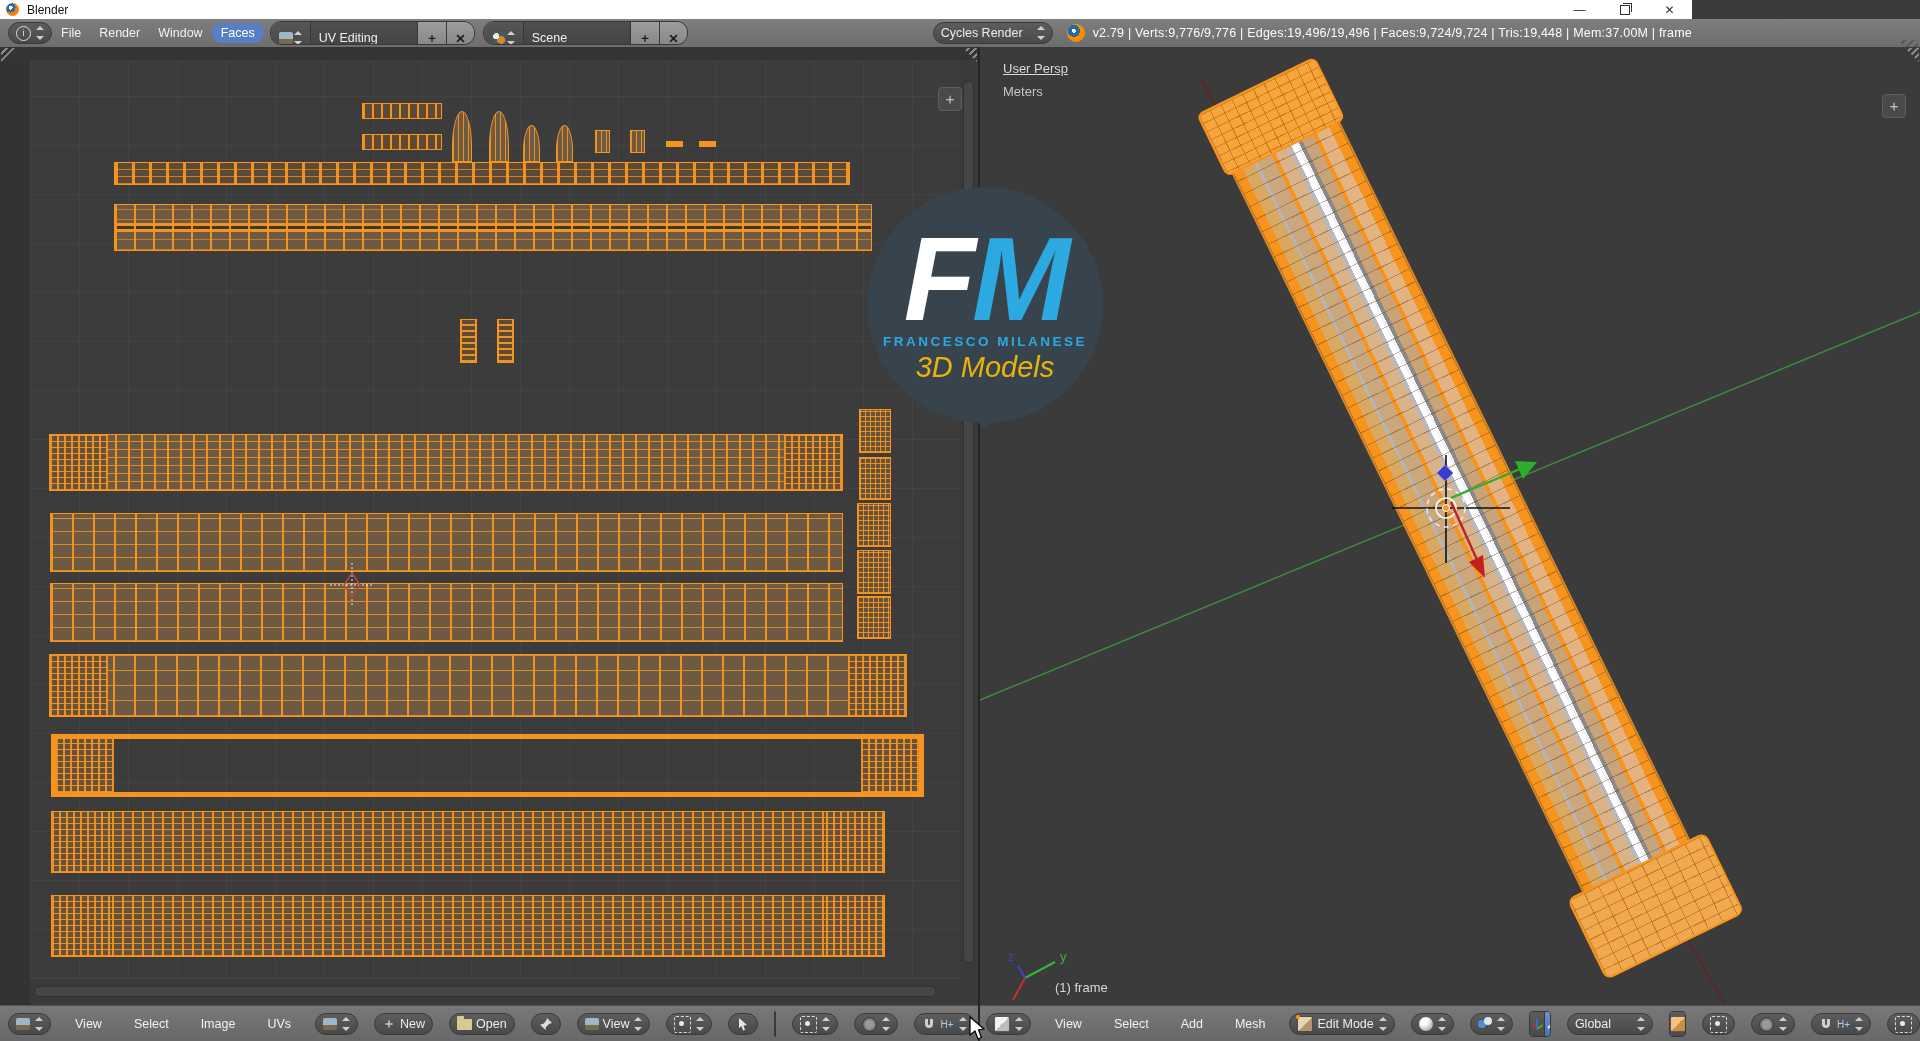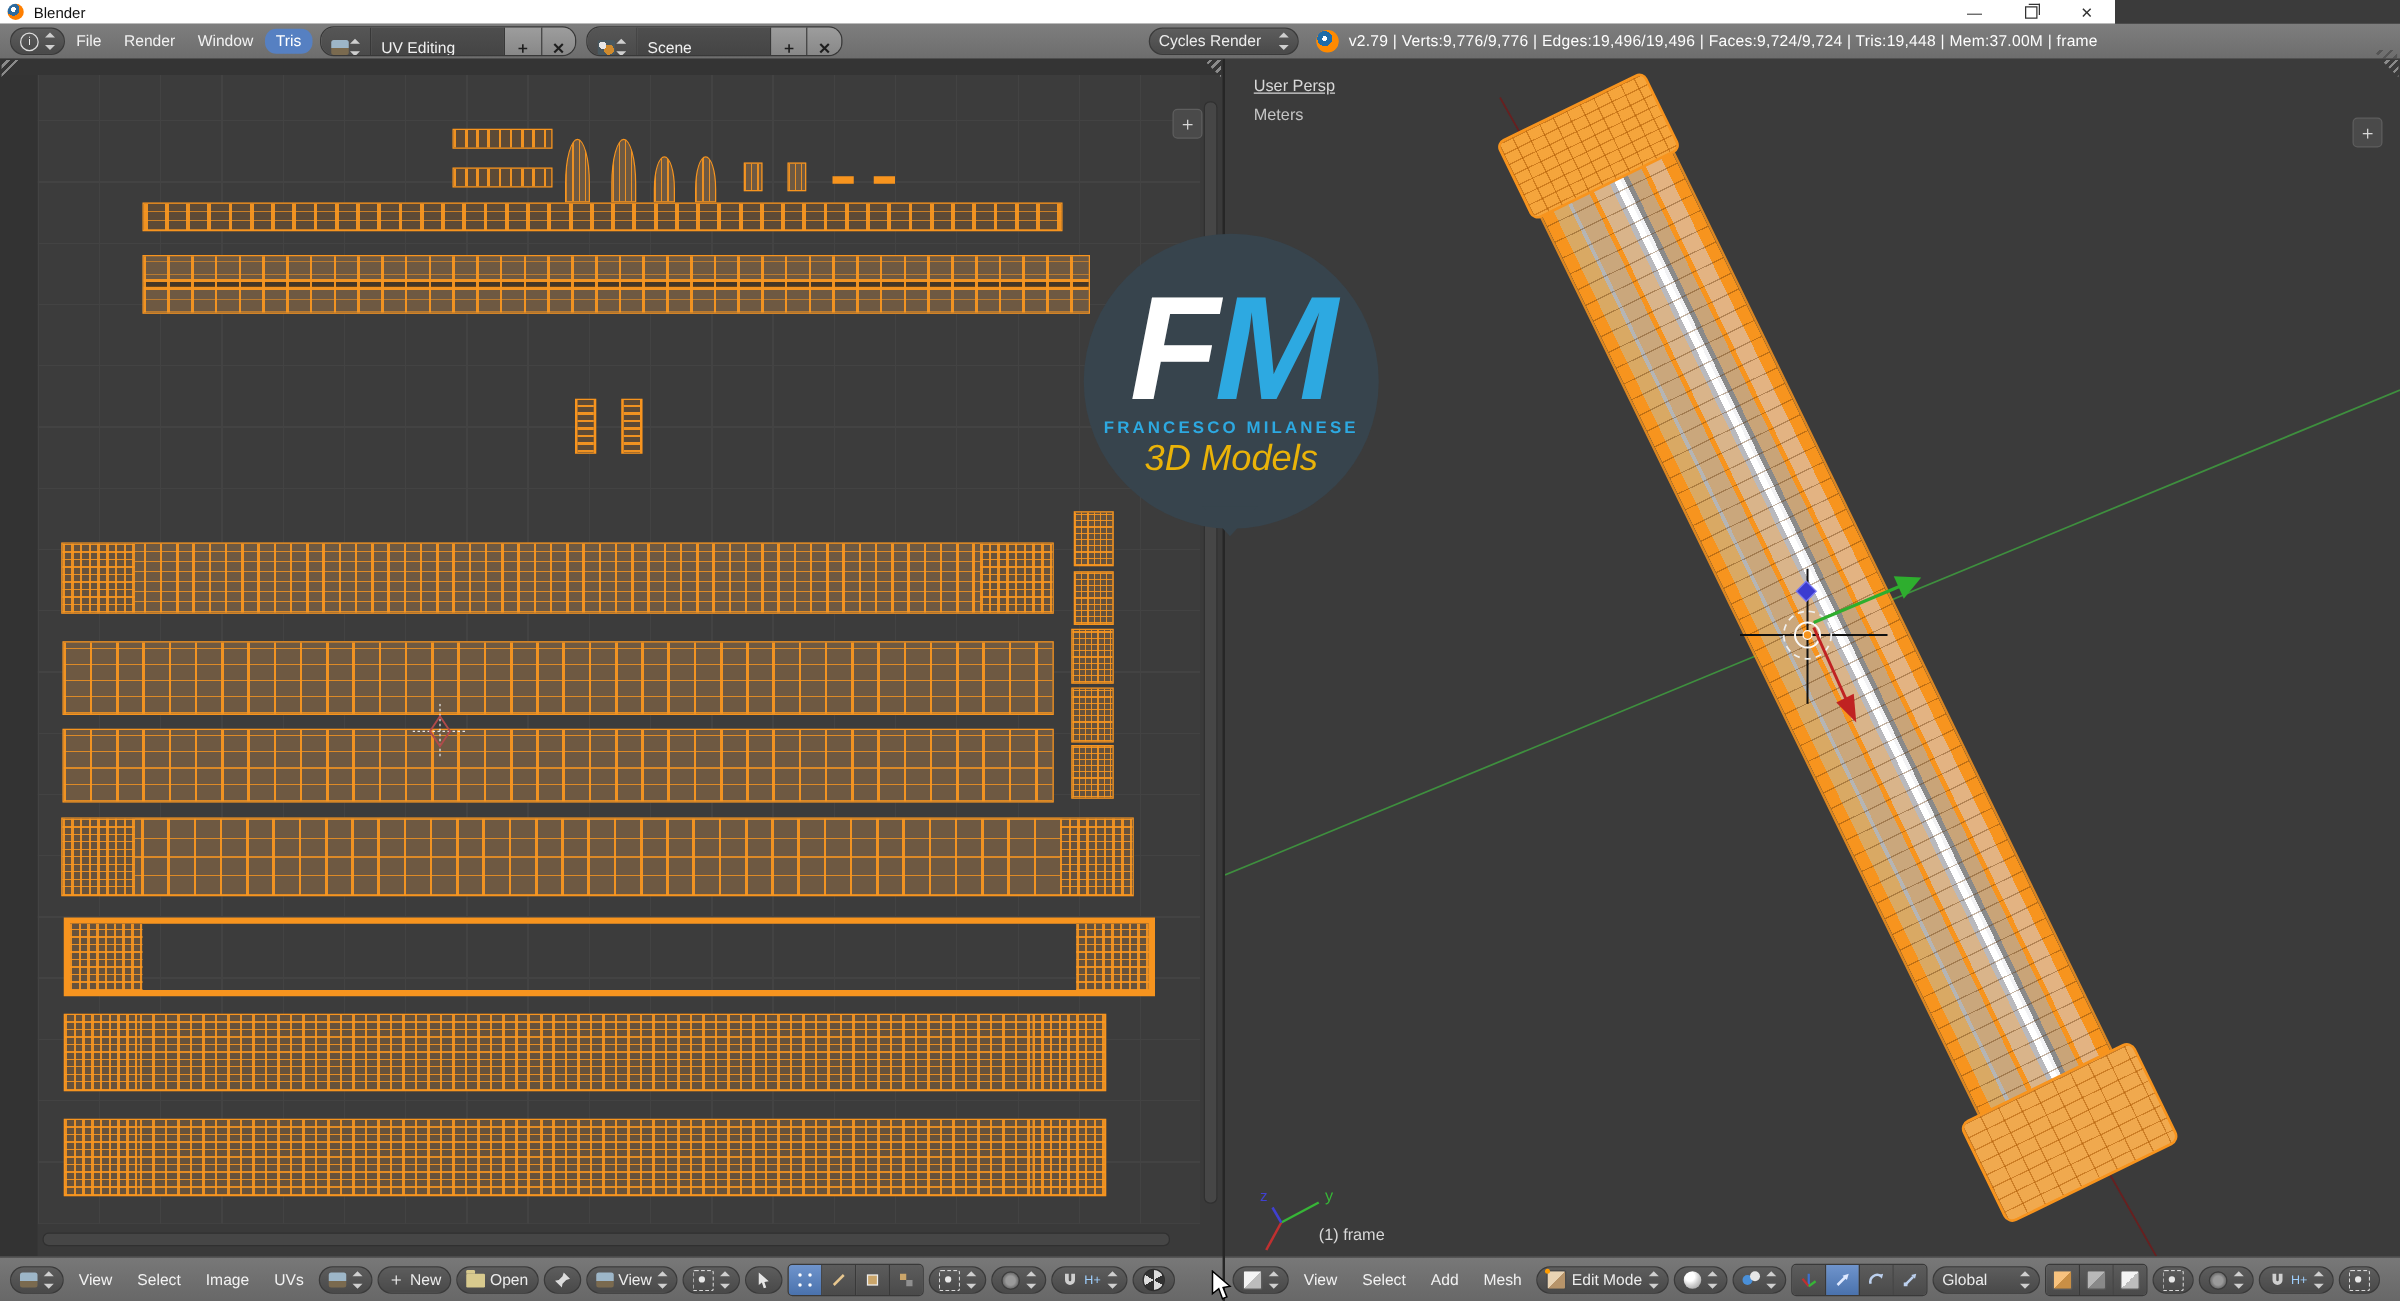--- a/index.html
+++ b/index.html
@@ -84,21 +84,21 @@
     box-shadow:0 0 0 2px rgba(247,148,30,.85);}
   .beam .cap-top{position:absolute;left:-6px;top:-6px;width:66px;height:128px;border-radius:5px;
     background:repeating-linear-gradient(90deg,rgba(170,85,0,.5) 0 1px,transparent 1px 9px),repeating-linear-gradient(0deg,rgba(170,85,0,.5) 0 1px,transparent 1px 12px),#f5a53c;
     box-shadow:0 0 0 2px #f7941e;}
   .beam .cap-bottom{position:absolute;right:-8px;top:-17px;width:86px;height:150px;border-radius:6px;
     background:repeating-linear-gradient(90deg,rgba(170,85,0,.5) 0 1px,transparent 1px 11px),repeating-linear-gradient(0deg,rgba(170,85,0,.5) 0 1px,transparent 1px 16px),#f0a94e;
     box-shadow:0 0 0 2px #f7941e;}
   svg text{font-family:"Liberation Sans",sans-serif;}
   
   .ed-header{position:absolute;top:1005px;height:36px;background:linear-gradient(180deg,#787878,#676767);
-    border-top:1px solid #515151;display:flex;align-items:center;gap:4px;color:#efefef;font-size:12.5px;overflow:hidden;}
+    border-top:1px solid #515151;display:flex;align-items:center;gap:16px;color:#efefef;font-size:12.5px;overflow:hidden;}
   .ed-header .menu-item{padding:0 8px;}
   .tool-group{display:inline-flex;height:24px;border:1px solid #393939;border-radius:4px;overflow:hidden;}
   .tool-group .tbtn{width:26px;display:flex;align-items:center;justify-content:center;background:linear-gradient(180deg,#5c5c5c,#4a4a4a);border-right:1px solid #393939;}
   .tool-group .tbtn:last-child{border-right:none;}
   .tool-group .tbtn.active{background:linear-gradient(180deg,#6f94cc,#4a72ad);}
   .icon14{width:14px;height:14px;display:inline-block;}
   .sphere-icon{width:14px;height:14px;border-radius:50%;background:radial-gradient(circle at 35% 30%,#ffffff 0 28%,#cfcfcf 55%,#8c8c8c 100%);}
   .circle-icon{width:13px;height:13px;border-radius:50%;background:radial-gradient(circle,#9a9a9a 0 40%,#6a6a6a 70%);border:1px solid #3c3c3c;}
   .film-icon{width:16px;height:16px;border-radius:50%;background:conic-gradient(#ddd 0 60deg,#333 60deg 120deg,#ddd 120deg 180deg,#333 180deg 240deg,#ddd 240deg 300deg,#333 300deg 360deg);border:1px solid #2e2e2e;}
   .dotsq-icon{width:15px;height:15px;border:1px dashed #d9d9d9;border-radius:2px;position:relative;}
@@ -143,21 +143,21 @@
   </div>
 
   <div class="infobar">
     <span class="pill" style="margin-left:8px">
       <span style="width:13px;height:13px;border-radius:50%;border:1.5px solid #ddd;display:inline-flex;align-items:center;justify-content:center;font-size:9px;">i</span>
       <span class="ud"></span>
     </span>
     <span class="menu-item">File</span>
     <span class="menu-item">Render</span>
     <span class="menu-item">Window</span>
-    <span class="menu-item active">Tris</span>
+    <span class="menu-item active">Faces</span>
     <span class="idblock" style="margin-left:6px">
       <span class="seg">
           <span class="mini-icon"></span>
           <span class="ud"></span>
         </span>
       <span class="seg name">UV Editing</span>
       <span class="seg btn">＋</span>
       <span class="seg btn">✕</span>
     </span>
     <span class="idblock" style="margin-left:8px">

